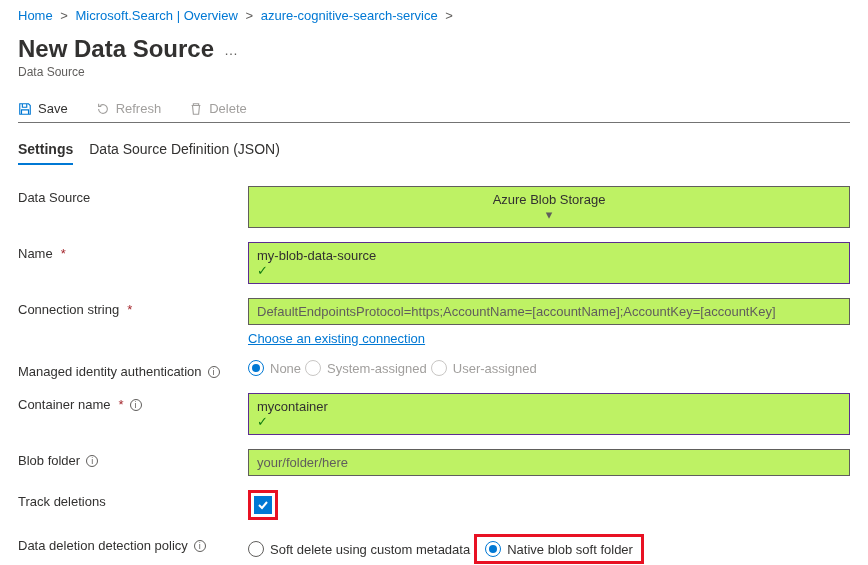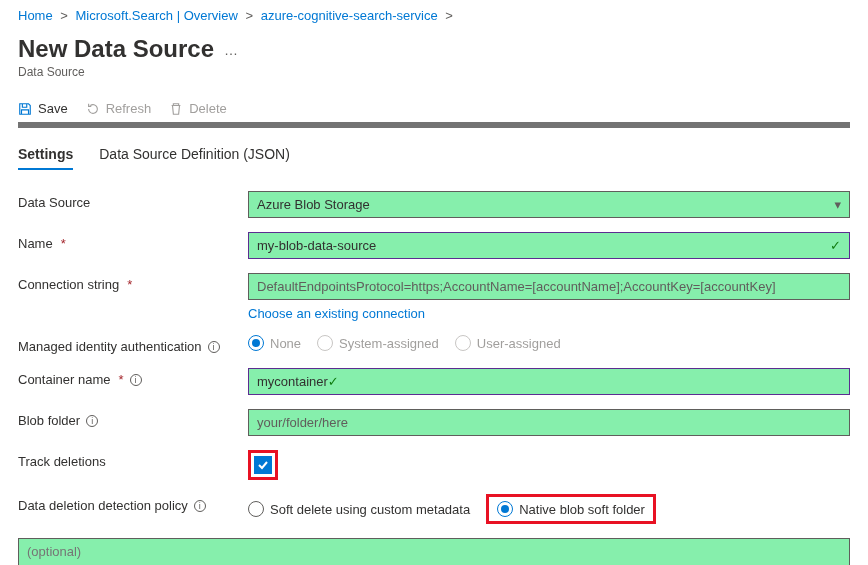--- a/index.html
+++ b/index.html
@@ -13,25 +13,25 @@
     width: 868px;
   }
   .page { padding: 8px 18px 30px 18px; }
   .breadcrumb { font-size: 13px; margin-bottom: 6px; }
   .breadcrumb a { color: #0078d4; text-decoration: none; }
   .breadcrumb .sep { color: #605e5c; margin: 0 4px; display: inline-block; }
   h1 { font-size: 24px; font-weight: 600; margin: 6px 0 0 0; display: inline-block; }
   .title-row { display: flex; align-items: center; gap: 10px; }
   .ellipsis { color: #605e5c; font-size: 14px; padding-top: 8px; }
   .subtitle { font-size: 12px; color: #605e5c; margin-top: 2px; margin-bottom: 16px; }
-  .toolbar { display: flex; gap: 18px; padding: 6px 0; border-bottom: 6px solid #737373; margin-bottom: 18px; }
+  .toolbar { display: flex; gap: 28px; padding: 6px 0; border-bottom: 1px solid #737373; margin-bottom: 18px; }
   .tool-btn { display: inline-flex; align-items: center; gap: 6px; color: #323130; cursor: pointer; font-size: 13px; }
   .tool-btn.disabled { color: #a19f9d; cursor: default; }
   .tool-btn svg { width: 14px; height: 14px; }
-  .tabs { display: flex; gap: 26px; border-bottom: 1px solid transparent; margin-bottom: 20px; }
+  .tabs { display: flex; gap: 16px; border-bottom: 1px solid transparent; margin-bottom: 20px; }
   .tab { font-size: 14px; padding-bottom: 6px; cursor: pointer; color: #323130; }
   .tab.active { border-bottom: 2px solid #0078d4; font-weight: 600; }
   .form-row { display: flex; align-items: flex-start; margin-bottom: 14px; }
   .form-label { width: 230px; padding-top: 4px; font-size: 13px; color: #323130; display: flex; align-items: center; gap: 6px; }
   .req { color: #a4262c; margin-left: 2px; }
   .info-icon {
     display: inline-block;
     width: 12px; height: 12px;
     border: 1px solid #605e5c;
     border-radius: 50%;
@@ -41,29 +41,30 @@
     color: #605e5c;
   }
   .form-control { flex: 1; }
   .inputlike {
     width: 100%;
     border: 1px solid #605e5c;
     padding: 5px 8px;
     font-size: 13px;
     font-family: inherit;
     color: #323130;
-    background: #86efac;
+    background: #bef264;
     position: relative;
+    flex-direction: column;
   }
   .inputlike.select { display: flex; justify-content: space-between; align-items: center; cursor: pointer; }
   .inputlike.valid { border-color: #5c2d91; }
   .check-ok { color: #107c10; }
   .chev { color: #605e5c; }
-  .link { color: #0078d4; font-size: 13px; cursor: pointer; }
-  .radio-row { display: flex; gap: 16px; align-items: center; }
+  .link { color: #0078d4; font-size: 13px; cursor: pointer; text-decoration: underline; }
+  .radio-row { display: flex; gap: 4px; align-items: center; }
   .radio {
     display: inline-flex; align-items: center; gap: 6px; cursor: pointer; font-size: 13px;
   }
   .radio .circle {
     width: 16px; height: 16px; border: 1px solid #605e5c; border-radius: 50%; position: relative; background: #fff;
   }
   .radio.disabled { color: #a19f9d; cursor: default; }
   .radio.disabled .circle { border-color: #c8c6c4; }
   .radio.selected .circle::after {
     content: ""; position: absolute; width: 8px; height: 8px; background: #0078d4;

